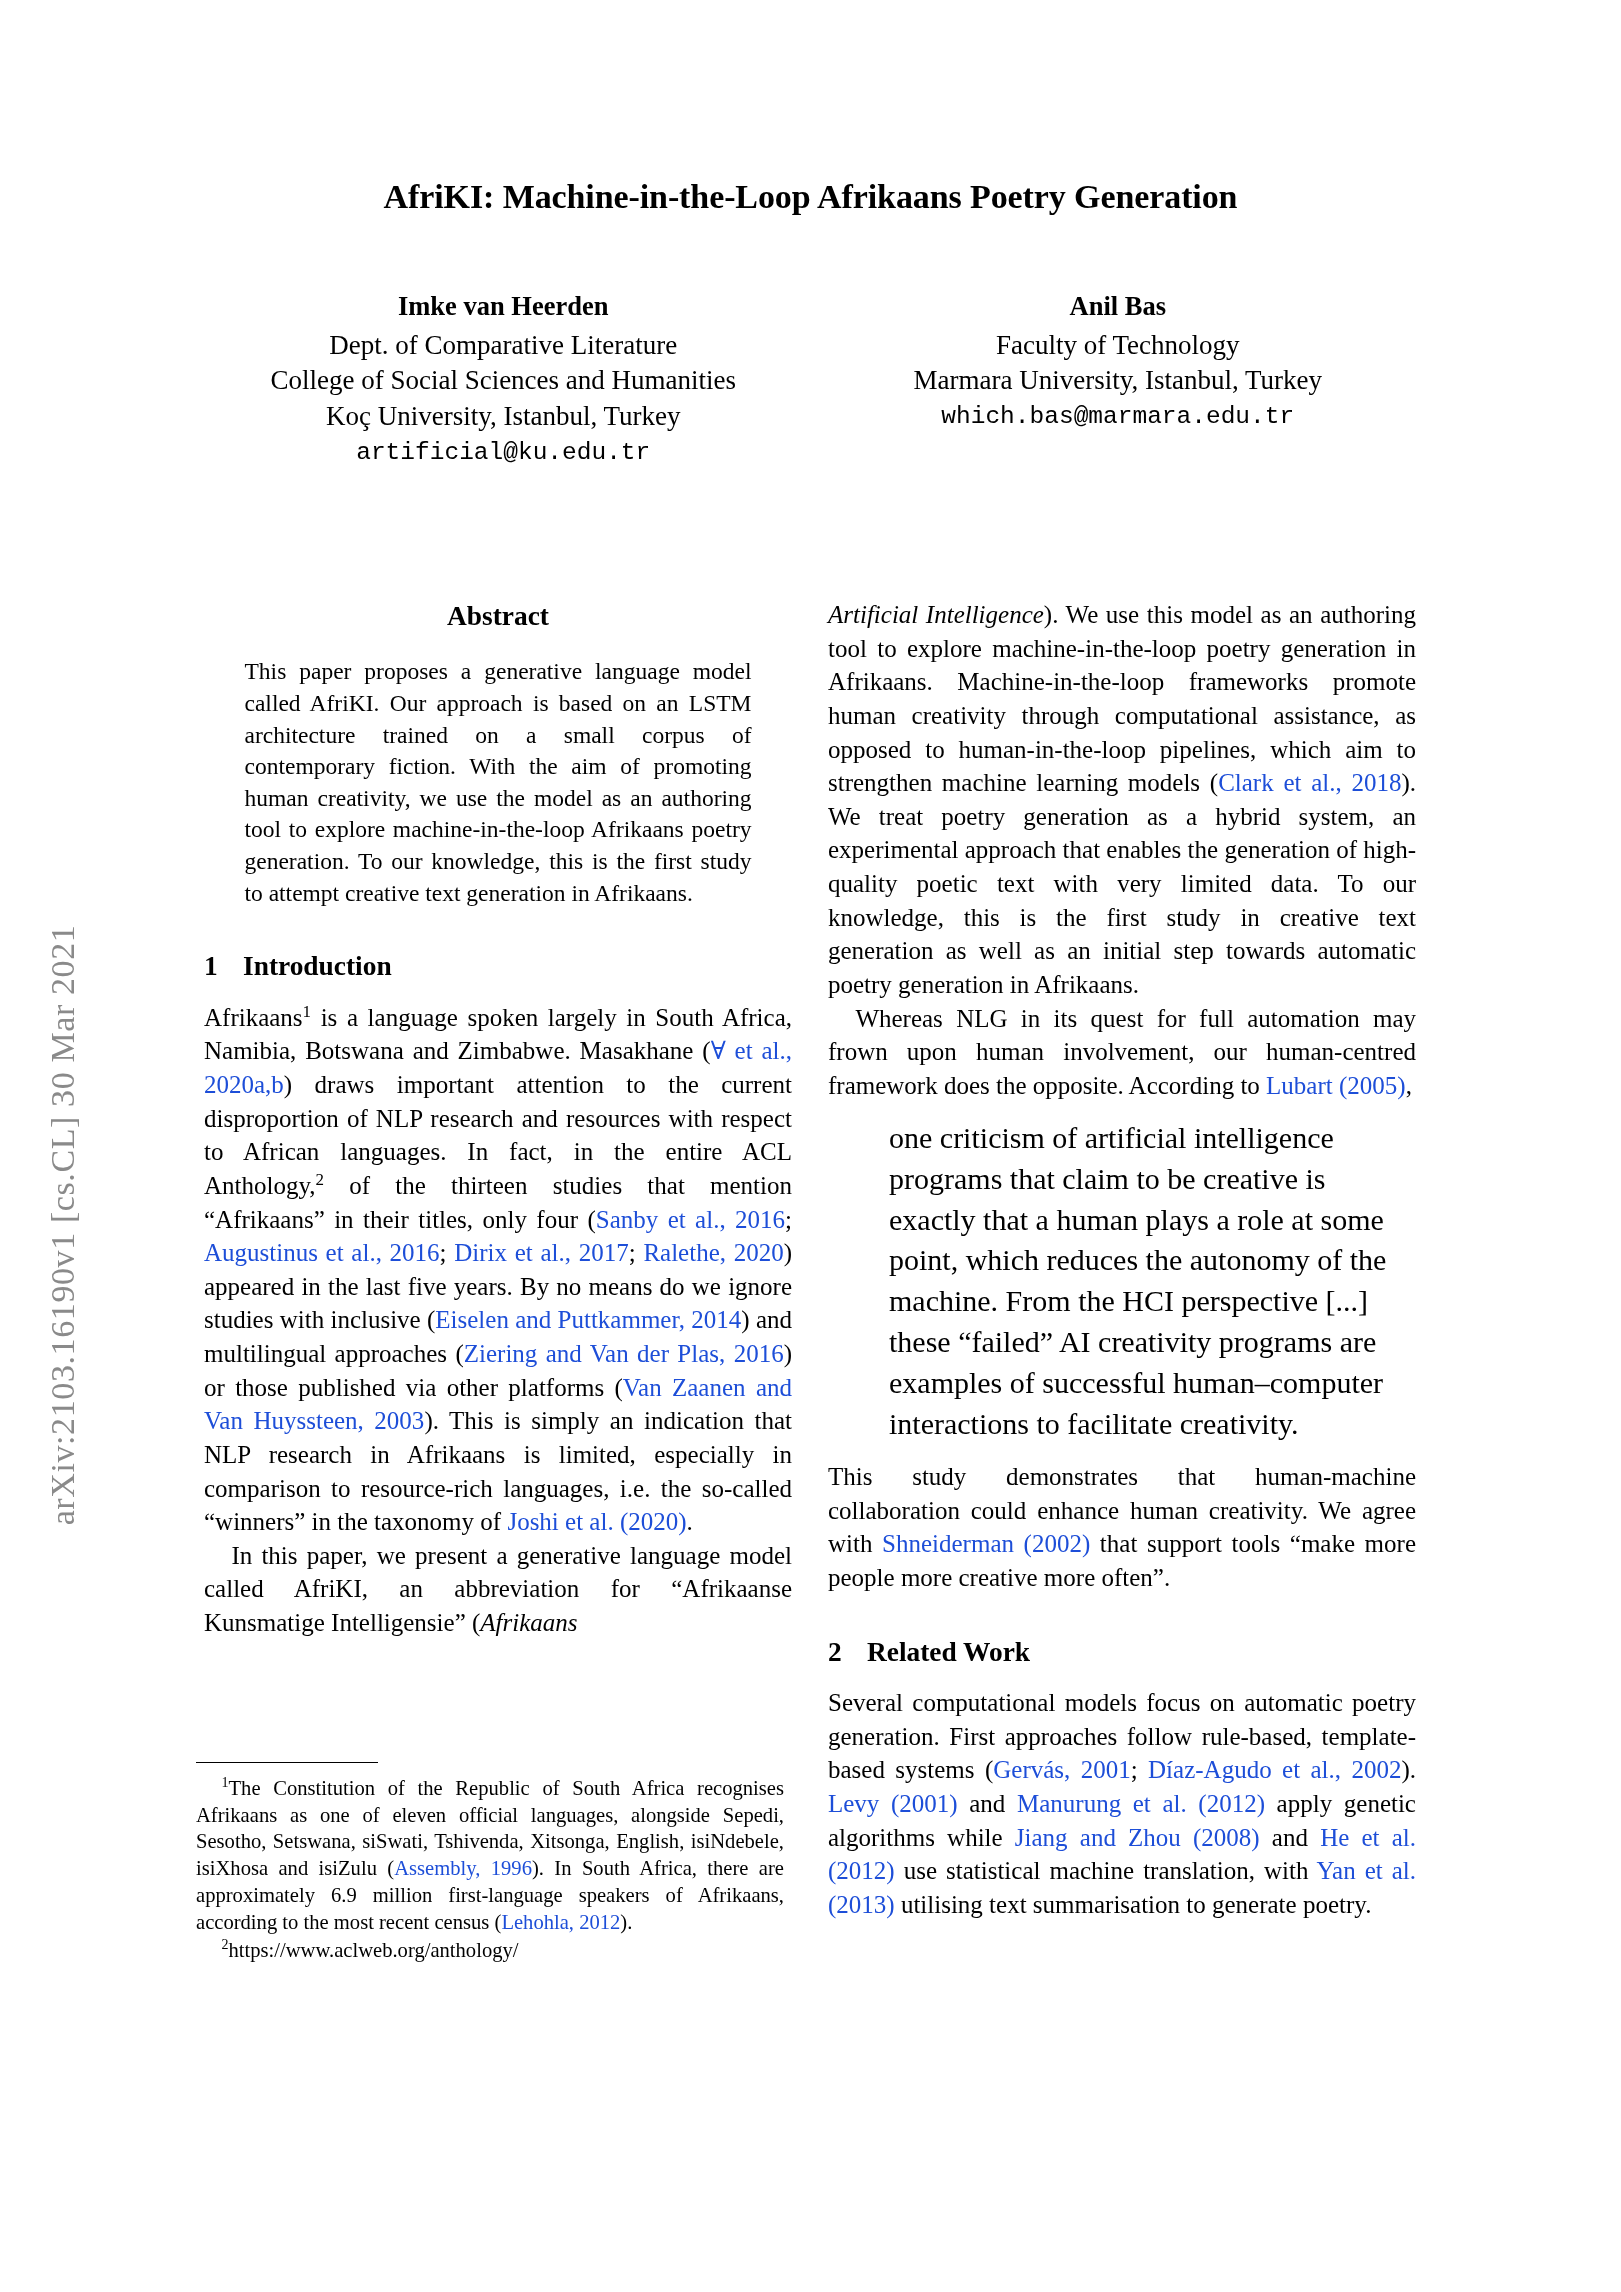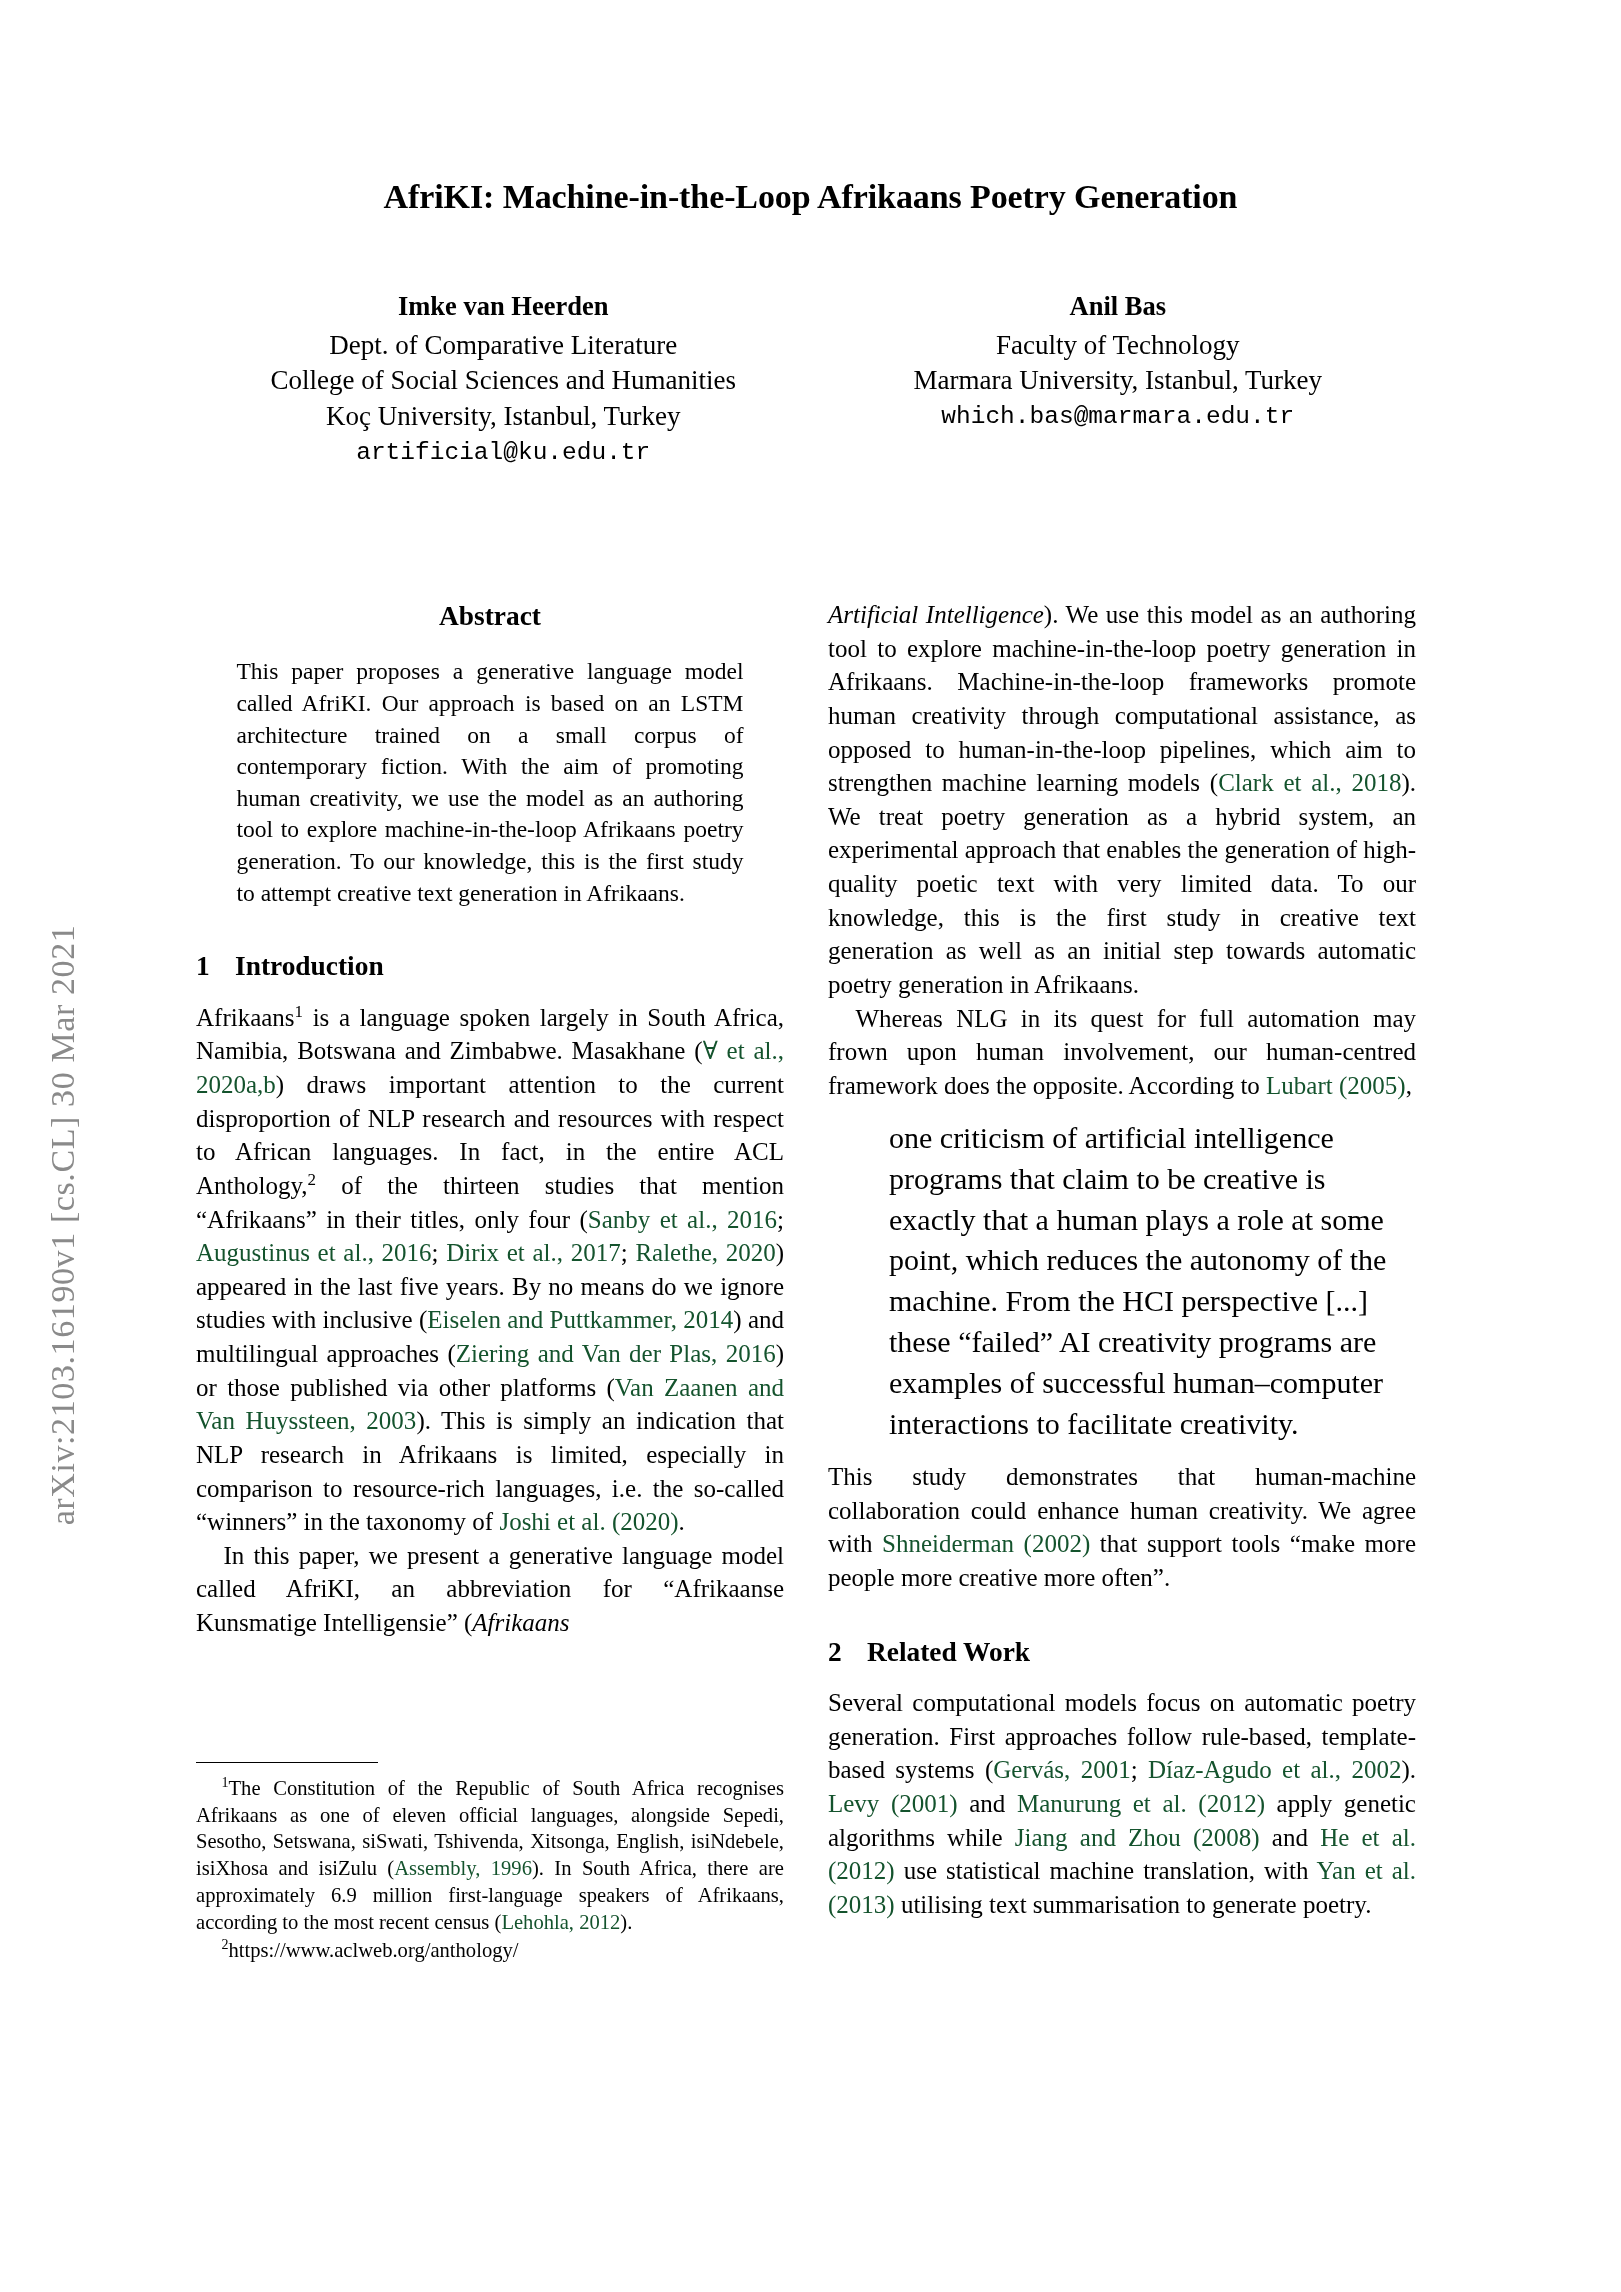--- a/index.html
+++ b/index.html
@@ -76,21 +76,21 @@
 
   
   .col {
     position: absolute;
     top: 598px;
     width: 588px;
     font-size: 25px;
     line-height: 1.345;
     text-align: justify;
   }
-  .col-left  { left: 196px; }
+  .col-left  { left: 204px; }
   .col-right { left: 828px; }
 
   .abstract-head {
     text-align: center;
     font-weight: bold;
     font-size: 27.4px;
     margin: 0 0 21.6px 0;
   }
   .abstract-body {
     width: 507px;
@@ -110,21 +110,21 @@
   }
   h2.section .num { display: inline-block; min-width: 39px; }
 
   p.para {
     margin: 0;
     text-indent: 0;
     text-align: justify;
   }
   p.para + p.para { text-indent: 27.4px; }
 
-  .cite { color: #14532d; }
+  .cite { color: #1d4ed8; }
 
   .blockquote {
     margin: 15.7px 0 15.7px 0;
     padding-left: 61px;
     padding-right: 5.9px;
     font-size: 30px;
     line-height: 1.36;
     text-align: left;
   }
 

